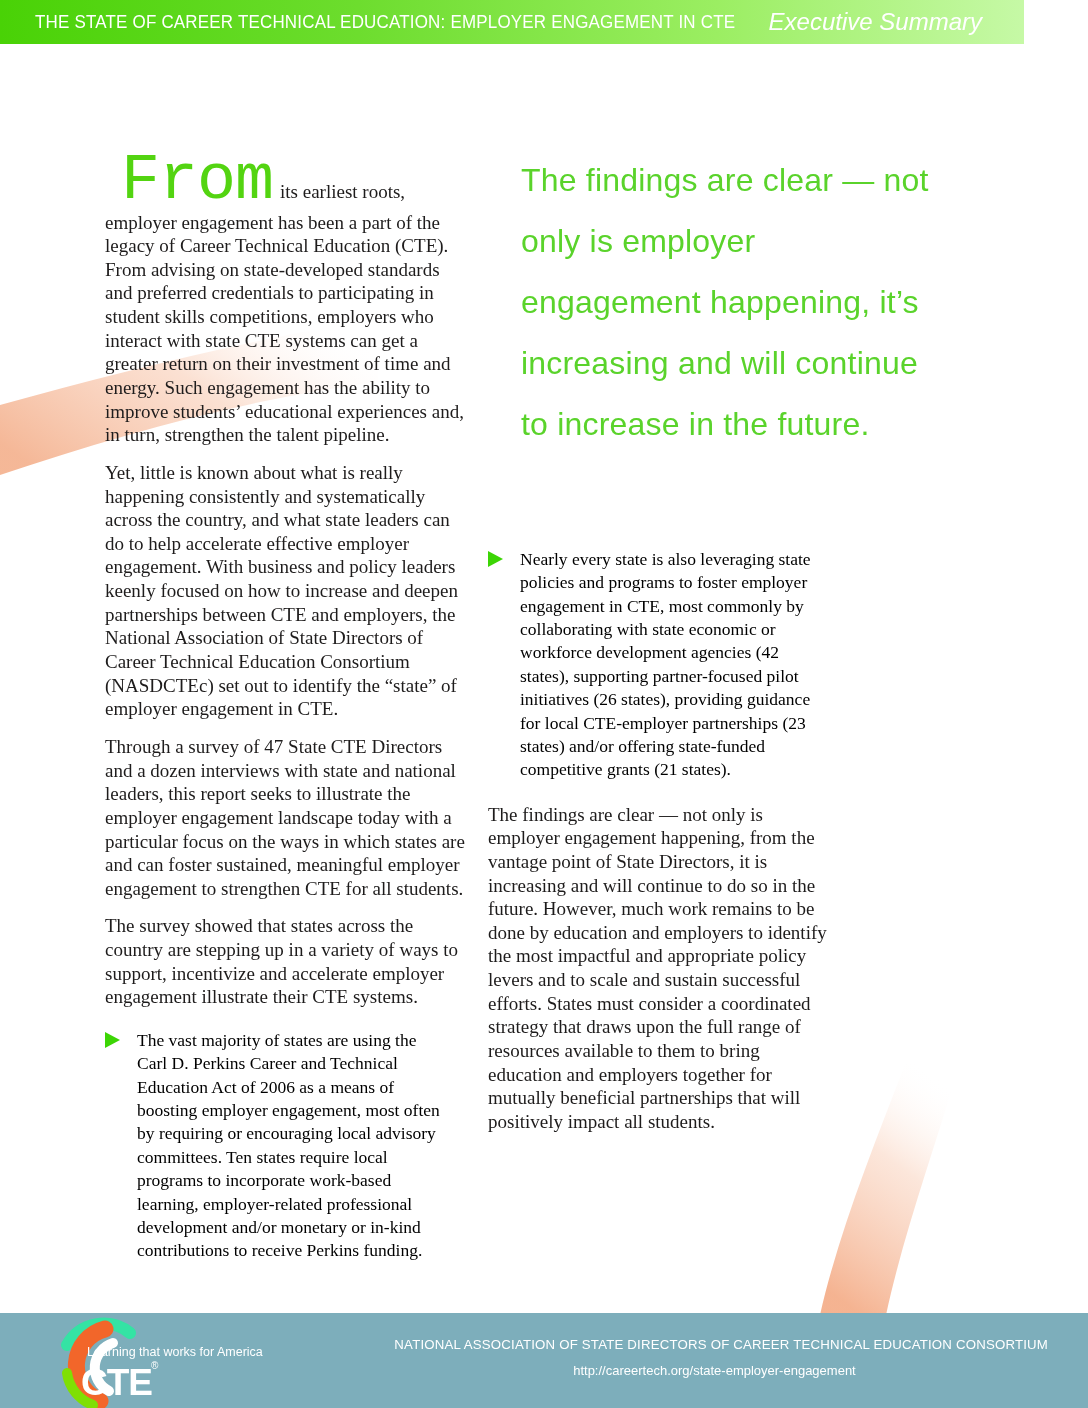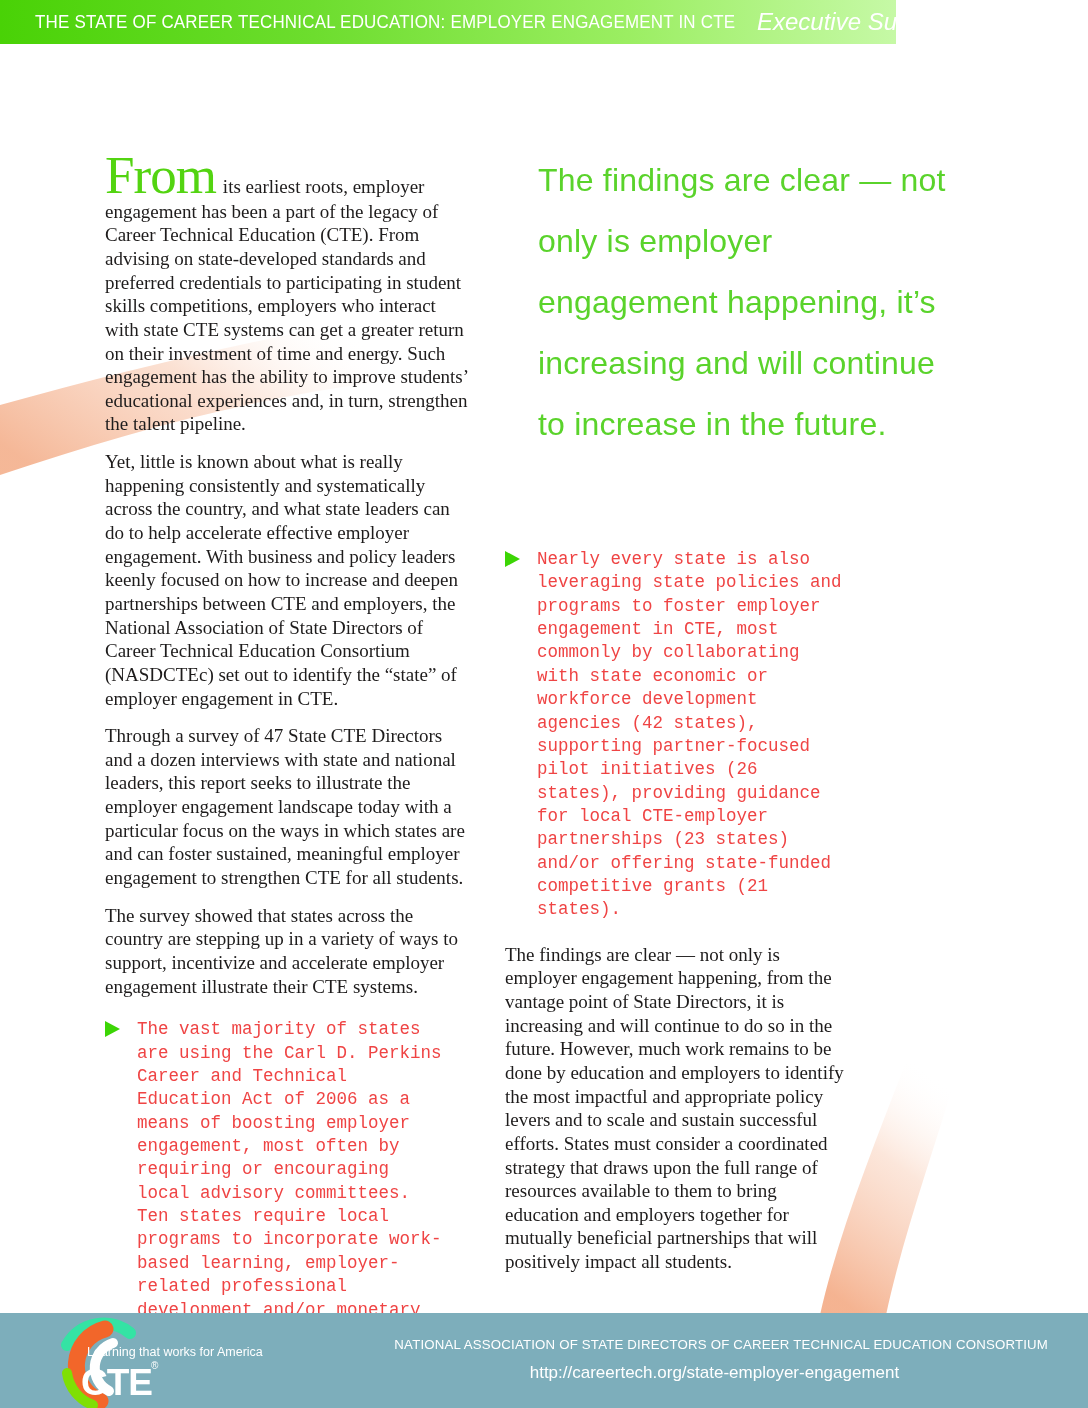--- a/index.html
+++ b/index.html
@@ -11,21 +11,21 @@
     height: 1408px;
     background: #ffffff;
     overflow: hidden;
     font-family: "Liberation Serif", serif;
   }
 
   
   .header-bar {
     position: absolute;
     top: 0; left: 0;
-    width: 896px; height: 44px;
+    width: 1024px; height: 44px;
     background: linear-gradient(to right, #49d206 0%, #6ddd2e 35%, #9bee62 70%, #c6f9a6 100%);
     display: flex;
     align-items: center;
     justify-content: space-between;
     padding: 0 42px 0 35px;
     z-index: 5;
   }
   .header-title {
     color: #ffffff;
     font-family: "Liberation Sans", sans-serif;
@@ -46,38 +46,39 @@
   }
 
   
   .swoosh { position: absolute; z-index: 1; pointer-events: none; }
   .swoosh-left { top: 300px; left: 0; }
   .swoosh-right { top: 1040px; left: 780px; }
 
   
   .col { position: absolute; z-index: 2; }
   .col-left { top: 152px; left: 105px; width: 365px; }
-  .col-right { top: 150px; left: 505px; width: 445px; }
+  .col-right { top: 150px; left: 488px; width: 445px; }
 
   .body-para {
     font-family: "Liberation Serif", serif;
     font-size: 19px;
     line-height: 1.245;
     color: #1e1c1c;
     margin-bottom: 14px;
   }
   .drop-word {
-    font-family: Liberation Serif, serif;
-    font-size: 53px;
+    font-family: Liberation Mono, monospace;
+    font-size: 65px;
     line-height: 0.9;
     font-weight: 400;
     color: #53d411;
     letter-spacing: -1px;
     padding-right: 7px;
     vertical-align: baseline;
+    margin-left: 16px;
   }
 
   .pull-quote {
     font-family: "Liberation Sans", sans-serif;
     font-size: 32px;
     font-weight: 400;
     color: #5ad32b;
     line-height: 61px;
     width: 412px;
     margin-left: 33px;
@@ -93,24 +94,24 @@
   .bullet-tri {
     flex: 0 0 auto;
     width: 0; height: 0;
     border-left: 15px solid #3cd505;
     border-top: 8.5px solid transparent;
     border-bottom: 8.5px solid transparent;
     margin-top: 3px;
     margin-right: 17px;
   }
   .bullet-text {
-    font-family: Liberation Mono, monospace;
+    font-family: Liberation Serif, serif;
     font-size: 17.5px;
     line-height: 1.335;
-    color: #ef4444;
+    color: #000000;
     width: 310px;
   }
   .col-left .bullet-item { margin-top: 20px; }
   .col-left .bullet-text { width: 312px; }
 
   .right-bullets { margin-top: 93px; }
   .closing-para {
     margin-top: 21px;
     width: 350px;
   }
@@ -132,21 +133,21 @@
   }
   .footer-org {
     font-size: 13.5px;
     letter-spacing: 0.2px;
     transform: scaleX(0.98);
     transform-origin: right center;
     margin-bottom: 11px;
     white-space: nowrap;
   }
   .footer-url {
-    font-size: 17px;
+    font-size: 13px;
     white-space: nowrap;
   }
   .footer-logo {
     position: absolute;
     left: 45px; top: 4px;
     width: 220px; height: 91px;
   }
   .logo-tagline-svg { font-family: "Liberation Sans", sans-serif; }
 </style>
 </head>

